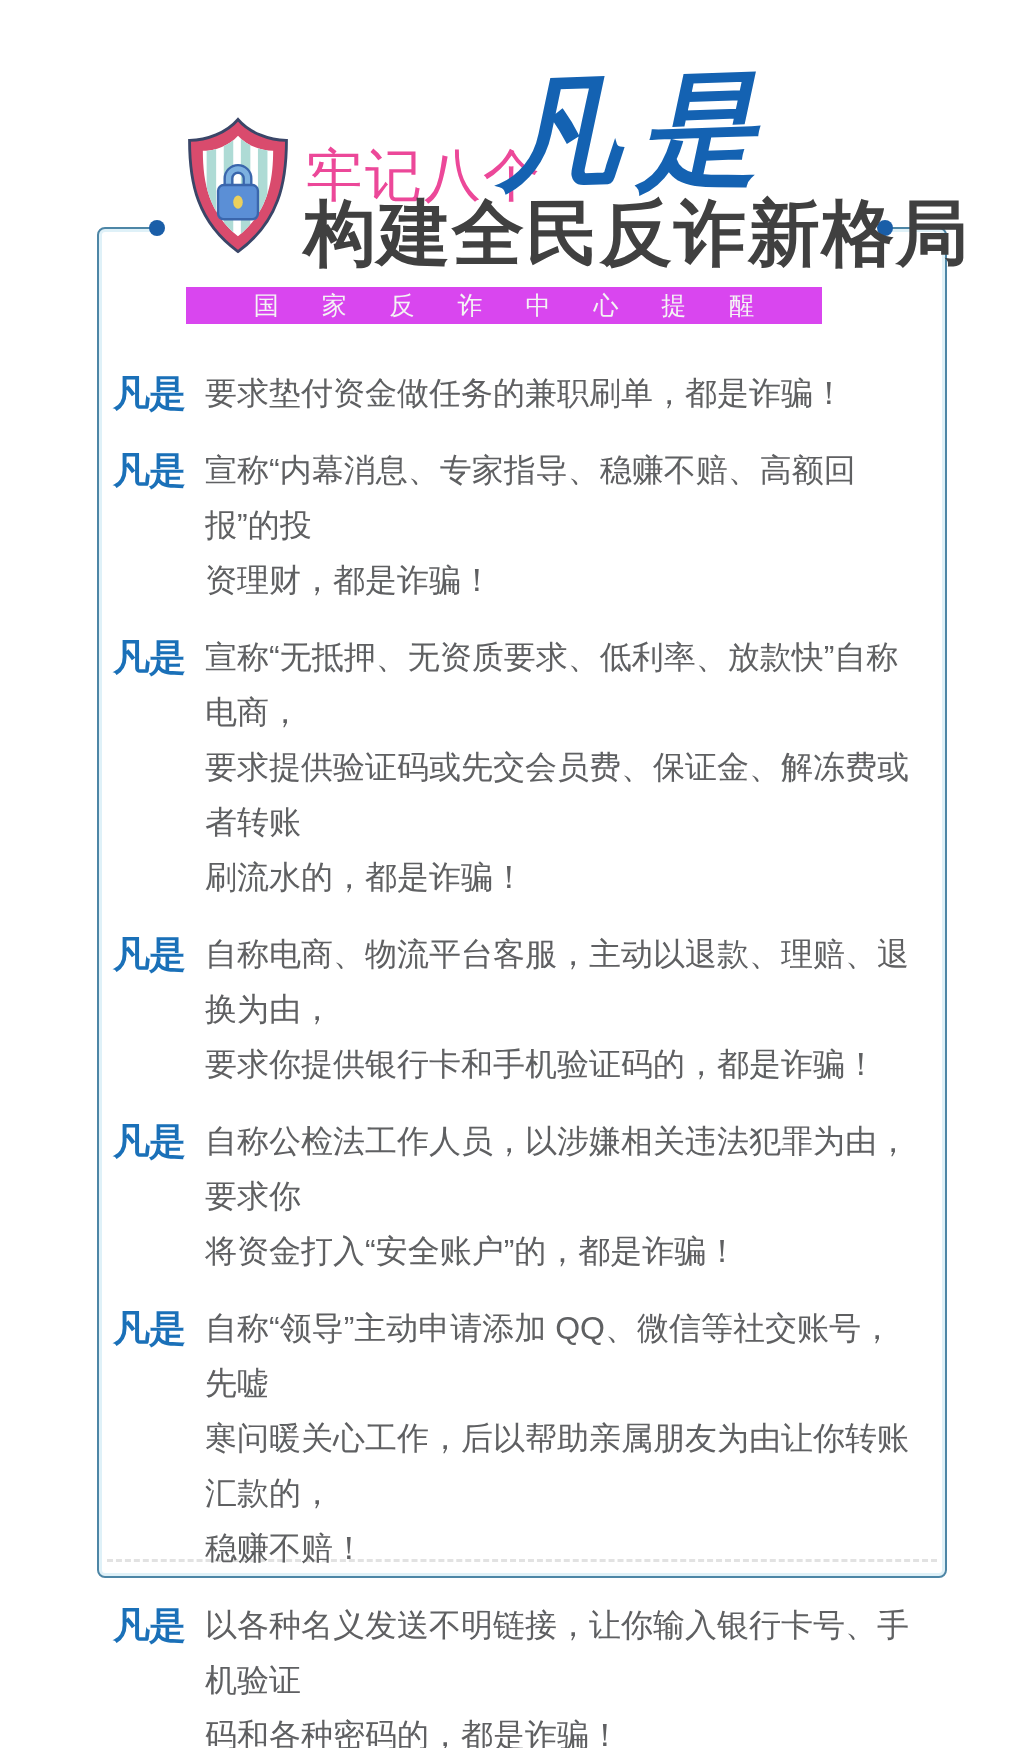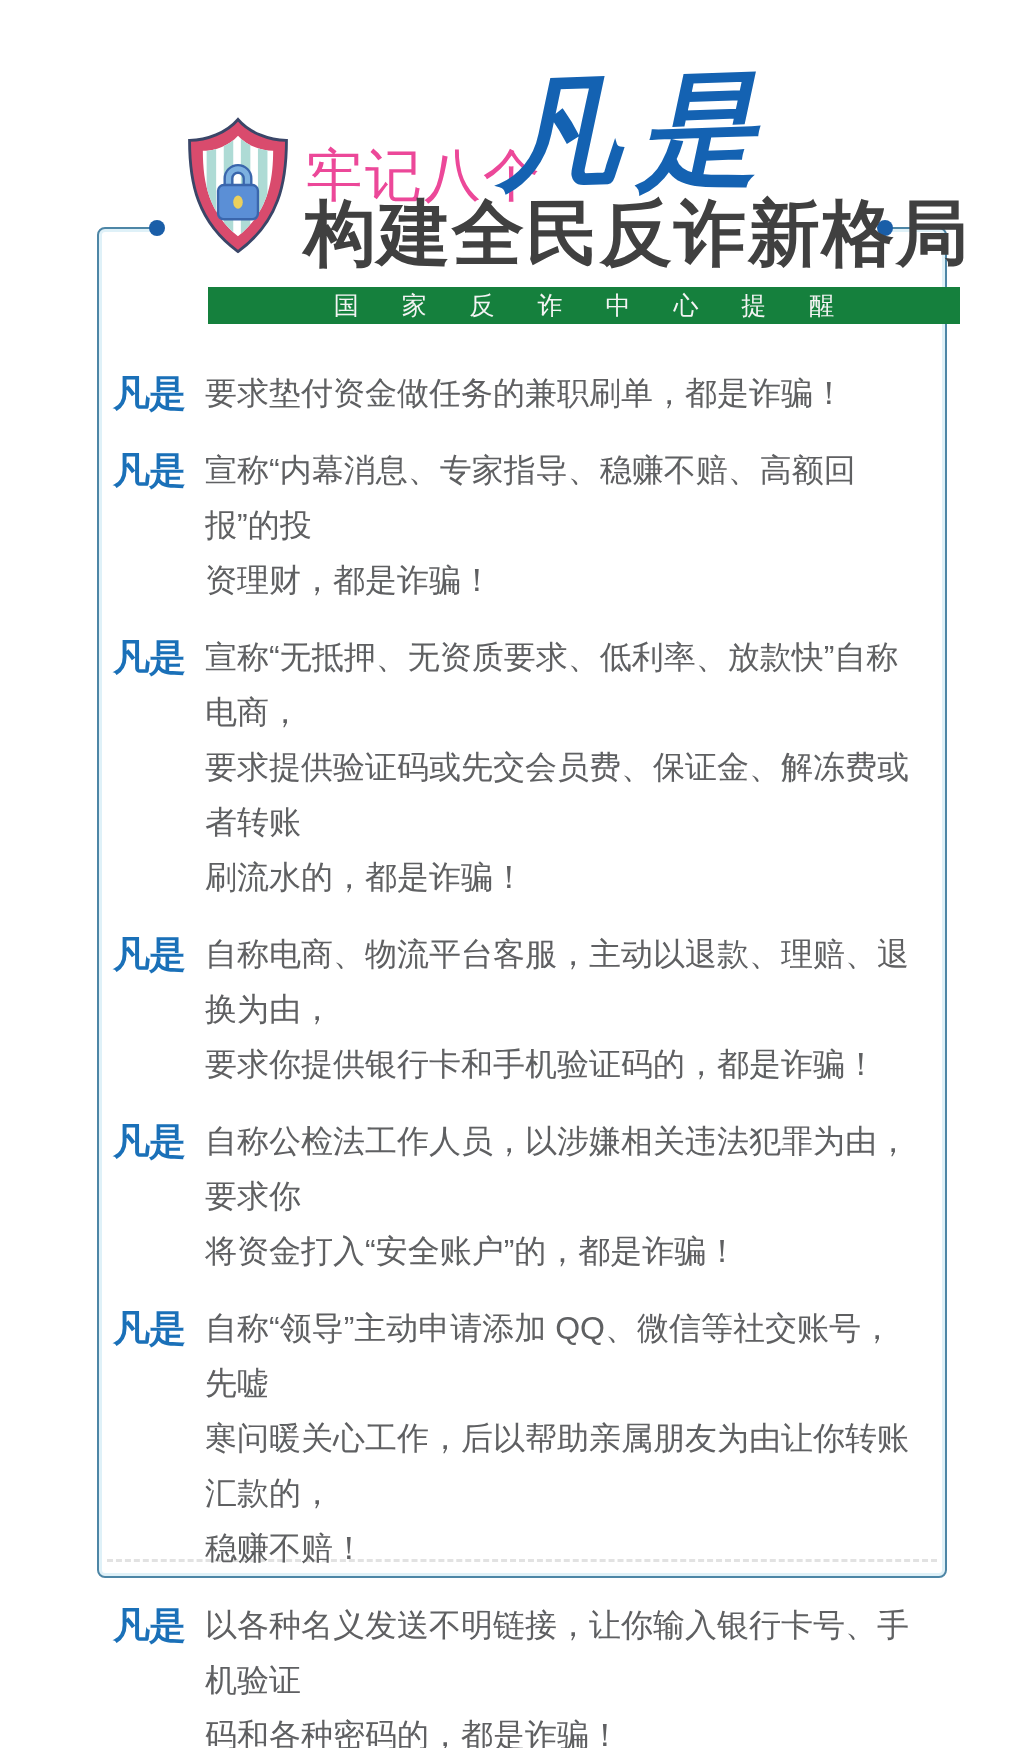--- a/index.html
+++ b/index.html
@@ -40,22 +40,22 @@
   .calligraphy {
     position:absolute; left:496px; top:52px;
     font-size:122px; font-weight:bold; font-style:italic; color:#1462b2;
     letter-spacing:18px; transform:rotate(-2deg);
   }
   .subtitle {
     position:absolute; left:304px; top:186px;
     font-size:72px; font-weight:bold; color:#404040; letter-spacing:2px;
   }
   .banner {
-    position:absolute; left:208px; top:287px; width:752px; height:37px;
-    background:#15803d; color:#f4f4f4;
+    position:absolute; left:186px; top:287px; width:636px; height:37px;
+    background:#d946ef; color:#f4f4f4;
     font-size:25px; line-height:37px; text-align:center;
     letter-spacing:18px; text-indent:18px;
   }
 
   
   .items { position:absolute; left:113px; top:366px; width:800px; }
   .item { display:flex; align-items:flex-start; margin-bottom:22px; }
   .item-label {
     flex:none; width:92px;
     font-size:37px; font-weight:bold; color:#1a70b8;

